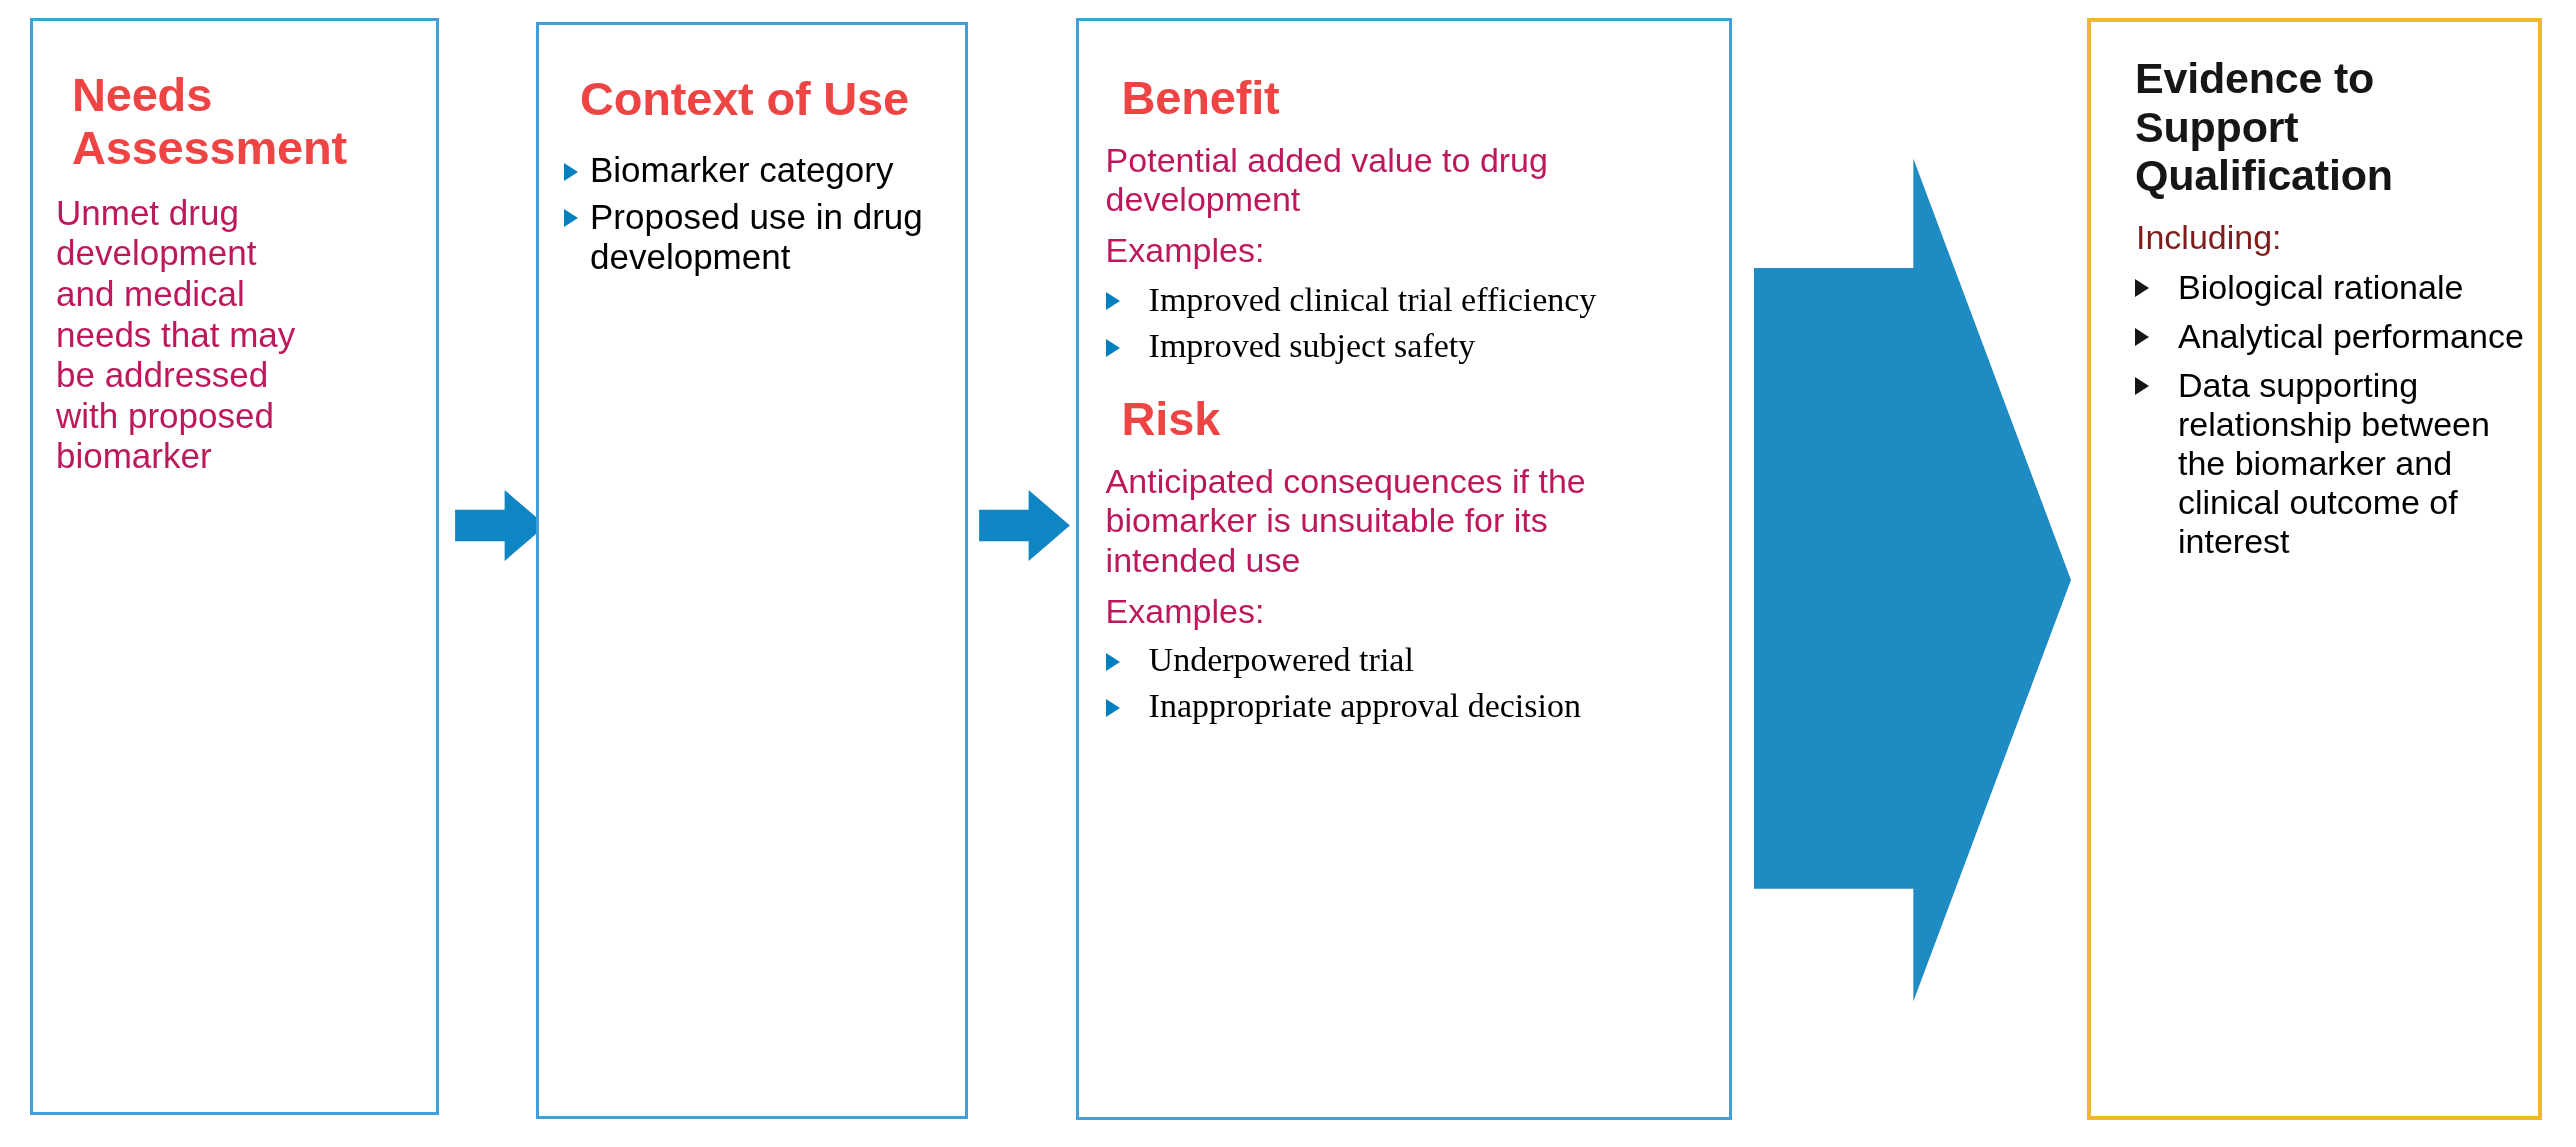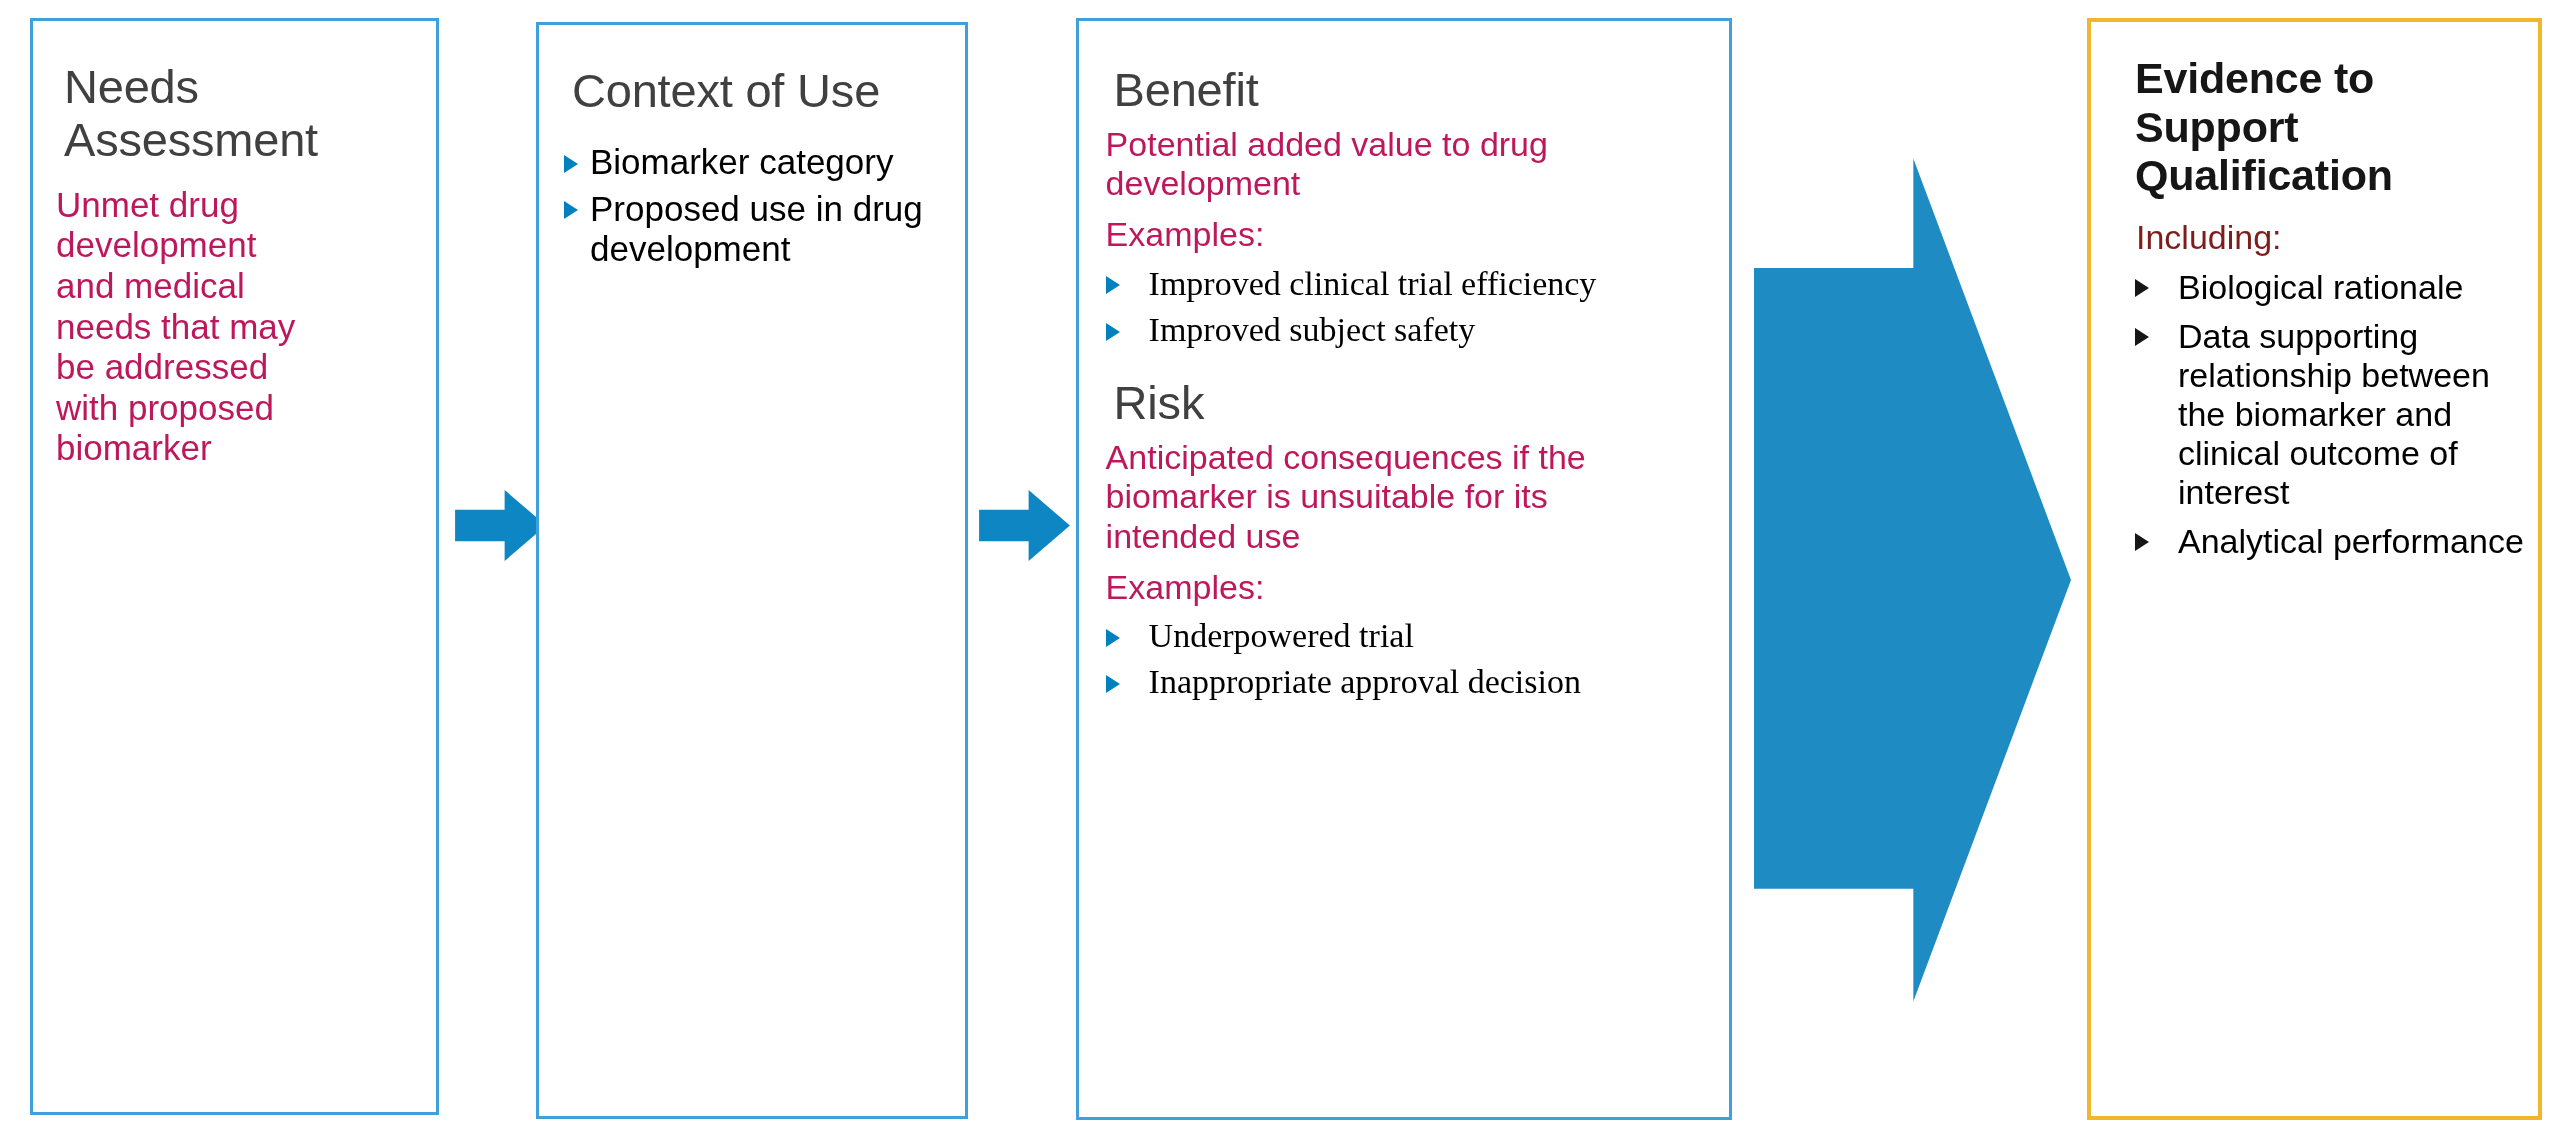--- a/index.html
+++ b/index.html
@@ -34,24 +34,24 @@
   .card.gold  { border: 4.2px solid #F0B72C; }
 
   .card-inner {
     position: absolute;
     left: 0; top: 0;
     box-sizing: border-box;
   }
 
   
   .h-blue {
-    color: #404040;
-    font-weight: normal;
+    color: #ef4444;
+    font-weight: bold;
     line-height: 1.12;
-    margin: 8px;
+    margin: 16px;
     letter-spacing: -0.2px;
   }
   .h-black {
     color: #161616;
     font-weight: bold;
     line-height: 1.13;
     margin: 0;
     letter-spacing: -0.2px;
   }
 
@@ -239,24 +239,24 @@
     <div class="card-inner">
       <div class="h-black">Evidence to Support Qualification</div>
       <div class="p-black">Including:</div>
       <ul class="bl black">
         <li>
           <span class="bullet-glyph"></span>
           <span class="bullet-text">Biological rationale</span>
         </li>
         <li>
           <span class="bullet-glyph"></span>
+          <span class="bullet-text">Analytical performance</span>
+        </li>
+        <li>
+          <span class="bullet-glyph"></span>
           <span class="bullet-text">Data supporting relationship between the biomarker and clinical outcome of interest</span>
         </li>
-        <li>
-          <span class="bullet-glyph"></span>
-          <span class="bullet-text">Analytical performance</span>
-        </li>
       </ul>
     </div>
   </div>
 
 </div>
 
 
 </body></html>

